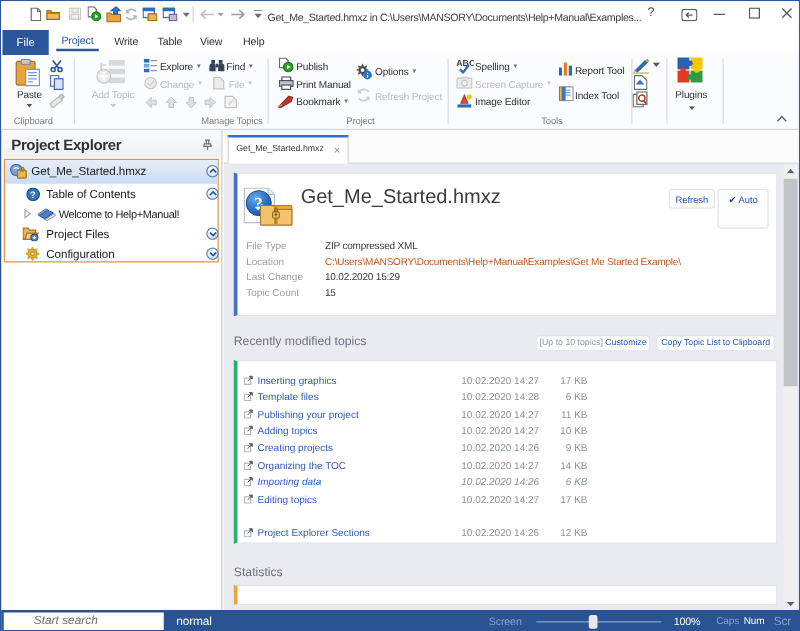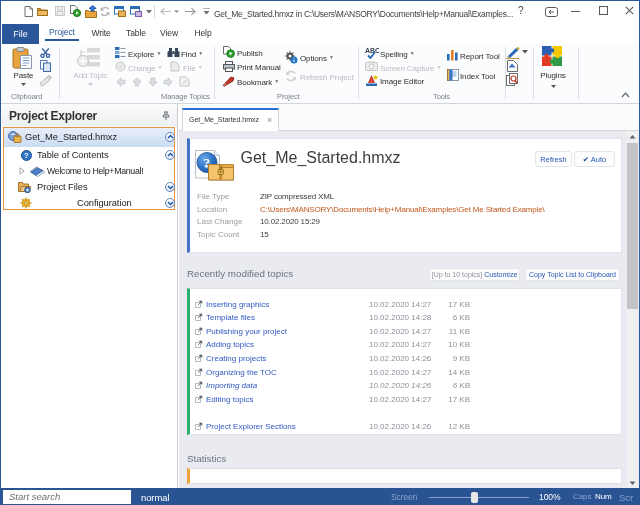--- a/index.html
+++ b/index.html
@@ -55,21 +55,21 @@
 .lbl { position:absolute; left:7.5px; font-size:8px; color:#9b9da3; letter-spacing:0;}
 .val { position:absolute; left:70.5px; font-size:8px; color:#3a3a3c; white-space:nowrap; letter-spacing:-0.15px;}
 .sechead { position:absolute; left:8px; font-size:9.8px; color:#6b7280; letter-spacing:0;}
 .topic { position:absolute; left:0px; width:430px; height:13.6px; line-height:13.6px; font-size:8px; letter-spacing:0;}
 .t-name { position:absolute; left:16.5px; top:0; color:#3058c2; white-space:nowrap; }
 .t-date { position:absolute; left:179.5px; top:0; color:#8b919b; }
 .t-size { position:absolute; left:240.5px; top:0; width:40px; text-align:right; color:#8b919b; }
 
 #statusbar { position:absolute; left:0; top:487px; width:640px; height:18px; background:#2a5394; }
 #search { position:absolute; left:2px; top:2px; width:128px; height:14px; background:#fff;
-  font-size:9.5px; font-style:italic; color:#6f6f6f; padding-left:6px; line-height:14px; }
+  font-size:9.5px; font-style:italic; color:#6f6f6f; padding-left:24px; line-height:14px; }
 .sb-txt { position:absolute; top:4px; font-size:9.5px; color:#fff; letter-spacing:-0.1px;}
 .sb-dim { color:#87a3cd; }
 </style>
 </head>
 <body>
 <div id="win">
 
   <div id="titlebar">
 
     <svg class="i" style="left:23px;top:5px;" width="9" height="11" viewBox="0 0 9 11">
@@ -408,21 +408,21 @@
           </div>
       </div>
       <div class="trow" style="top:67px;height:16px;line-height:16px;">
         <svg class="i" style="left:16px;top:2px;" width="12" height="12" viewBox="0 0 12 12">
             <g fill="#f0b32a" stroke="#c08e1a" stroke-width=".5">
               <circle cx="6" cy="6" r="3.4"></circle>
               <path d="M6 .5l1.2 2.2H4.8zM6 11.5l1.2-2.2H4.8zM.5 6l2.2-1.2v2.4zM11.5 6l-2.2-1.2v2.4zM2.1 2.1l2.4.6-1.8 1.8zM9.9 9.9l-2.4-.6 1.8-1.8zM9.9 2.1l-.6 2.4-1.8-1.8zM2.1 9.9l.6-2.4 1.8 1.8z"></path>
             </g>
             <circle cx="6" cy="6" r="1.4" fill="#fff" stroke="#c08e1a"></circle>
           </svg>
-        <span style="position:absolute;left:33px;margin-left:40px;">Configuration</span>
+        <span style="position:absolute;left:33px;">Configuration</span>
         <div class="chev" style="top:2.5px;">
             <svg width="7" height="6" viewBox="0 0 7 6">
               <path d="M1 2l2.5 2.5L6 2" fill="none" stroke="#1c56a0" stroke-width="1.4"></path>
             </svg>
           </div>
       </div>
     </div>
   </div>
 
   <div id="contentarea">
@@ -459,21 +459,21 @@
         <path d="M13.5 14.5h25v15.5h-25z" fill="#eda93c" stroke="#a5732a" stroke-width=".8"></path>
         <path d="M13.5 14.5h10l2.5 3h12.5v12.5h-25z" fill="#f5c36b" stroke="#a5732a" stroke-width=".8"></path>
         <rect x="24.2" y="15" width="3" height="14.5" fill="#cf9030"></rect>
         <path d="M25.7 16v13" stroke="#9a6b22" stroke-width=".8" stroke-dasharray="1.3 1"></path>
         <rect x="23" y="19.5" width="5.5" height="5" rx="1" fill="#e3b54e" stroke="#8a6420" stroke-width=".8"></rect>
         <path d="M24.5 19.5v-1.2a1.3 1.3 0 0 1 2.6 0v1.2" fill="none" stroke="#8a6420" stroke-width=".9"></path>
         <circle cx="25.7" cy="21.7" r=".9" fill="#6d4e18"></circle>
         </svg>
       <div style="position:absolute;left:51px;top:10px;font-size:16px;color:#3c3c3c;letter-spacing:0;">Get_Me_Started.hmxz</div>
       <div class="btn" style="left:345.5px;top:12px;width:37px;height:16px;line-height:15px;">Refresh</div>
-      <div class="btn" style="left:384.5px;top:12px;width:41px;height:16px;line-height:15px;"><span style="color:#1d3f9e;">✔</span> Auto</div>
+      <div class="btn" style="left:384.5px;top:12px;width:41px;height:32px;line-height:15px;"><span style="color:#1d3f9e;">✔</span> Auto</div>
       <div class="lbl" style="top:53px;">File Type</div>
       <div class="val" style="top:53px;">ZIP compressed XML</div>
       <div class="lbl" style="top:65.5px;">Location</div>
       <div class="val" style="top:65.5px;color:#c1571c;">C:\Users\MANSORY\Documents\Help+Manual\Examples\Get Me Started Example\</div>
       <div class="lbl" style="top:78px;">Last Change</div>
       <div class="val" style="top:78px;">10.02.2020 15:29</div>
       <div class="lbl" style="top:90.5px;">Topic Count</div>
       <div class="val" style="top:90.5px;">15</div>
     </div>
 

